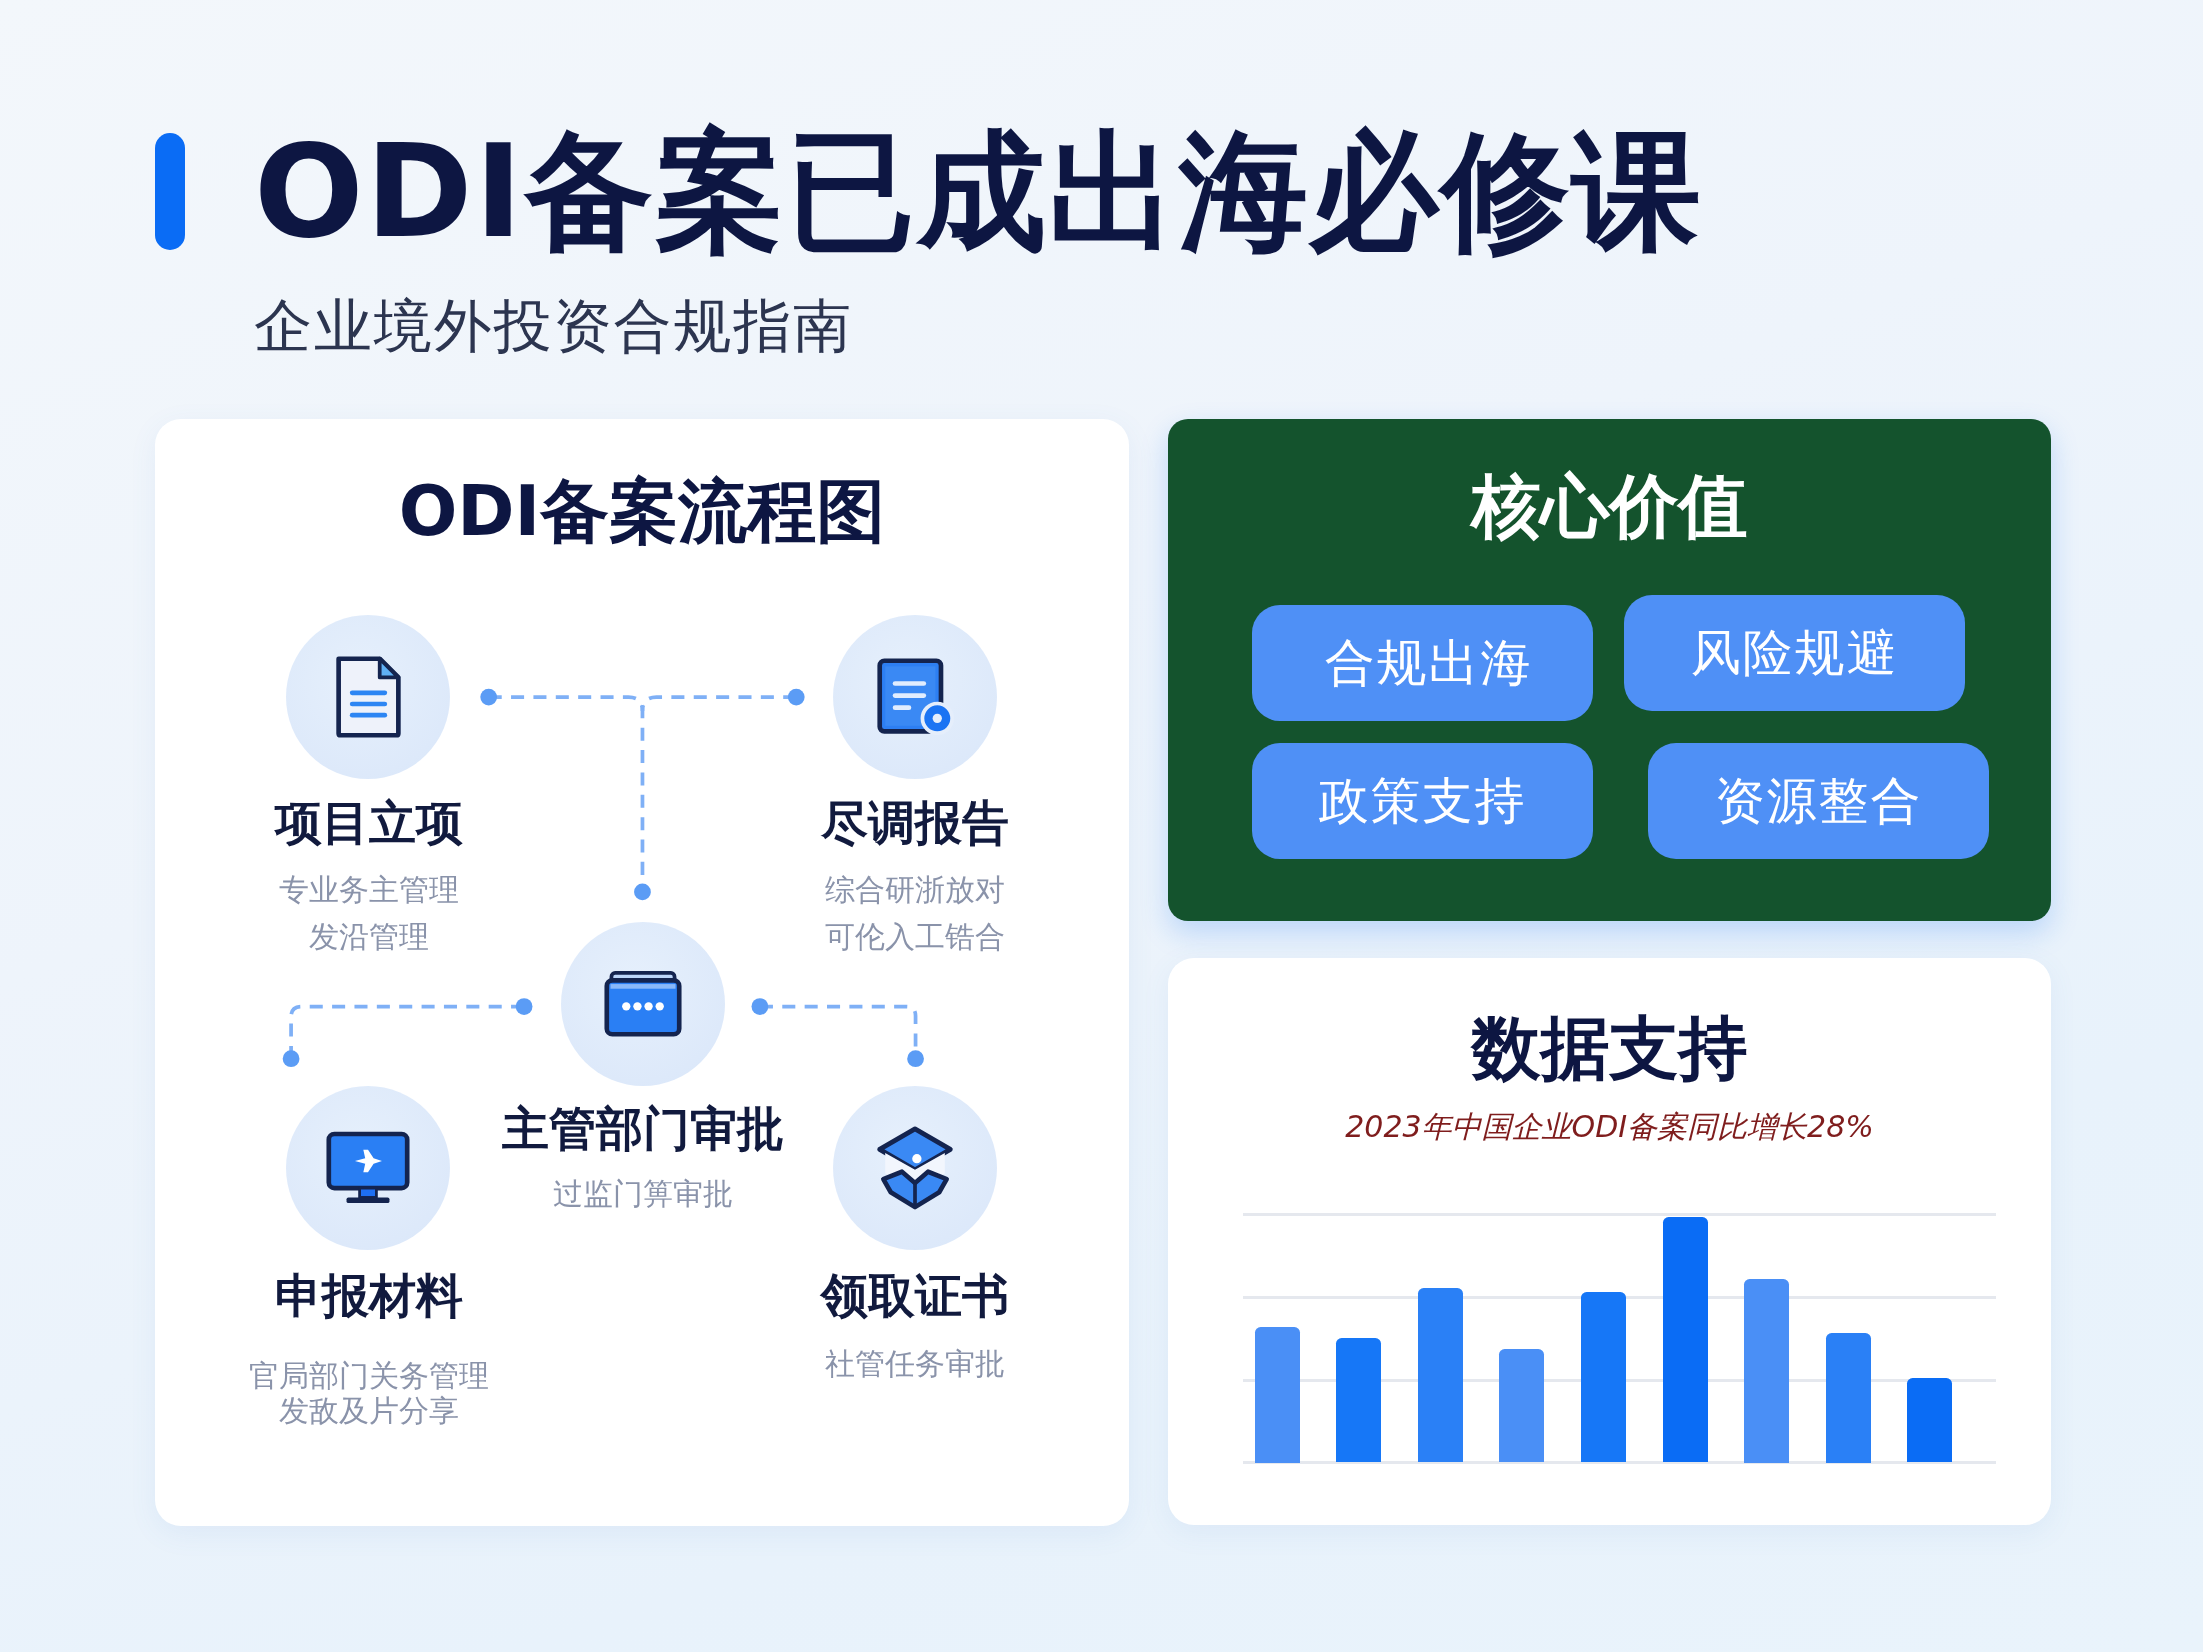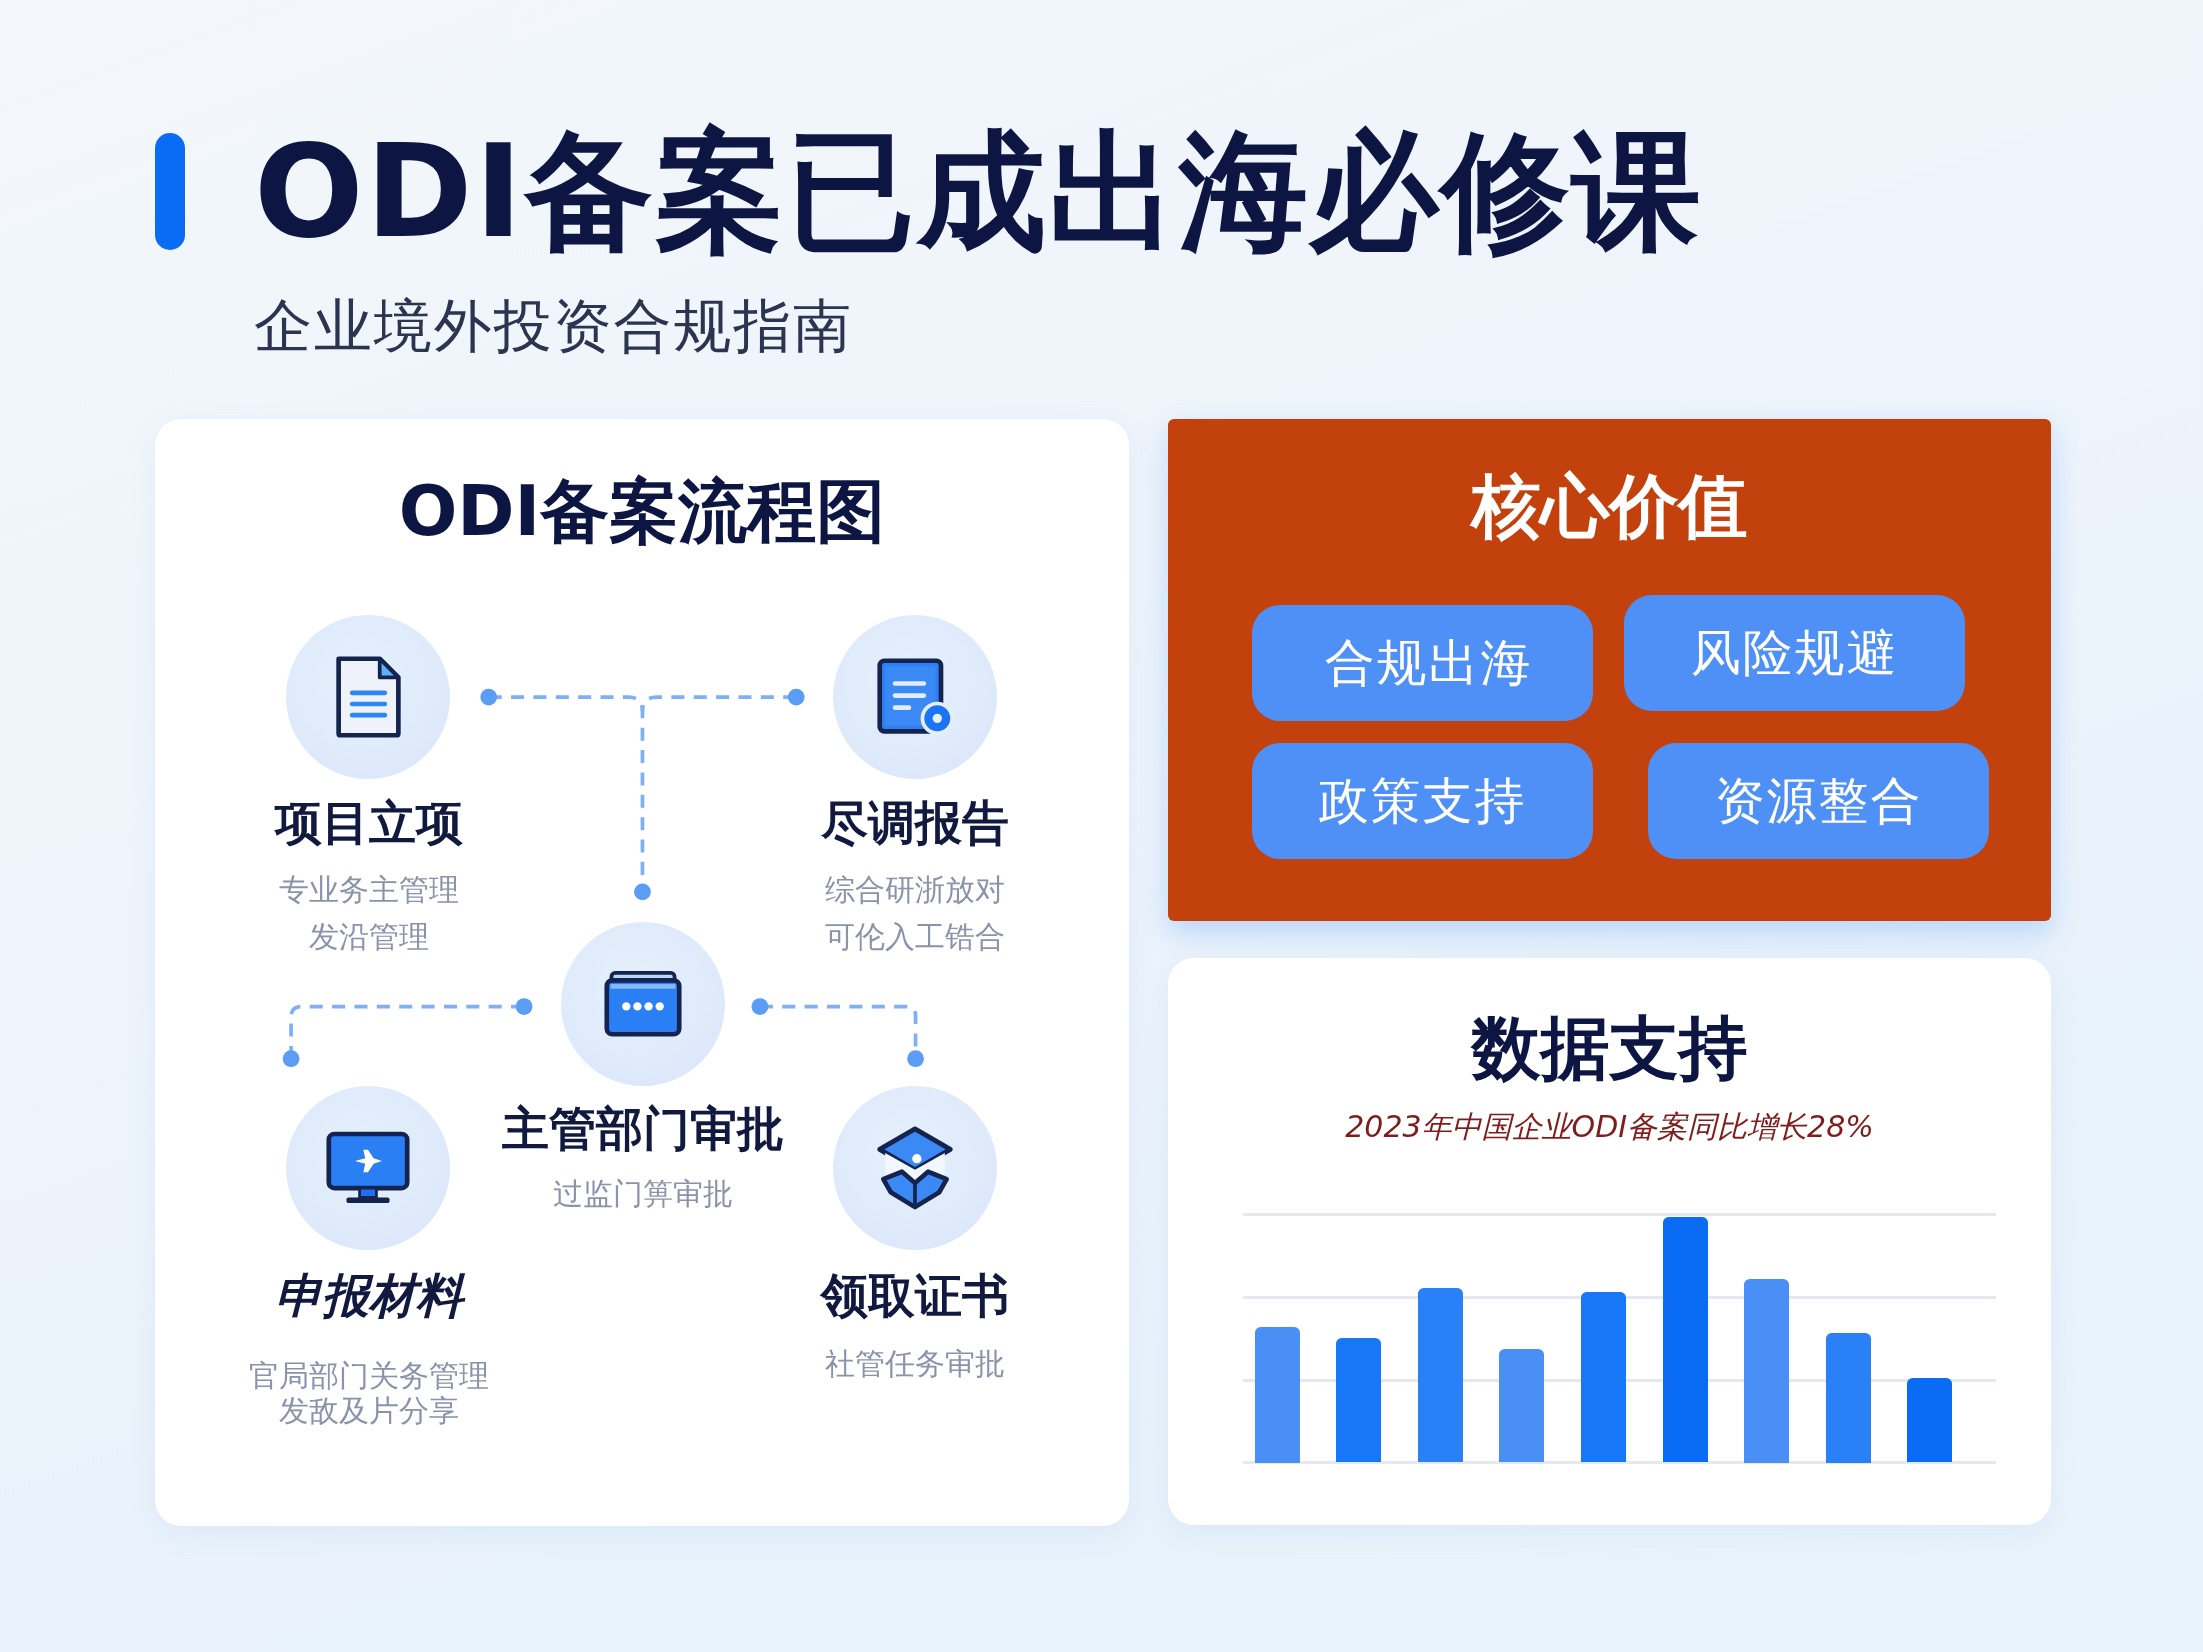--- a/index.html
+++ b/index.html
@@ -24,21 +24,21 @@
     font-size: 58px; font-weight: 400; line-height: 75px; color: #2c3550; letter-spacing: 1.9px;
     white-space: nowrap;
   }
   .card {
     position: absolute; background: #ffffff; border-radius: 26px;
     box-shadow: 0 7.5px 28px rgba(80, 130, 200, 0.08);
   }
   .flow-card { left: 155px; top: 419px; width: 974px; height: 1107px; }
   .value-card {
     left: 1168px; top: 419px; width: 883px; height: 502px;
-    background: #c2410c; border-radius: 6px;
+    background: #14532d; border-radius: 20px;
     box-shadow: 0 11.2px 28px rgba(24, 114, 245, 0.22);
   }
   .data-card { left: 1168px; top: 958px; width: 883px; height: 567px; }
 
   .card-title {
     position: absolute; left: 0; width: 100%; text-align: center;
     font-size: 69px; font-weight: 700; color: #0d1642; white-space: nowrap;
   }
   .flow-card .card-title { top: 47px; }
   .value-card .card-title { top: 42px; color: #ffffff; }
@@ -149,21 +149,21 @@
   <div class="node-desc" style="left:320px; top:751px;">过监门箅审批</div>
 
   <div class="node-circle" style="left:131px; top:667px;">
     <svg width="84" height="75" viewBox="0 0 90 80">
       <rect x="3" y="3" width="84" height="58" rx="6" fill="#2a7ff4" stroke="#14244f" stroke-width="5"></rect>
       <rect x="36" y="61" width="18" height="10" fill="#1e6ff2" stroke="#14244f" stroke-width="3"></rect>
       <rect x="22" y="71" width="46" height="6" rx="2" fill="#14244f"></rect>
       <path d="M31 32 L42 29 L40 20 L45 20 L51 29 L60 32 L51 35 L45 44 L40 44 L42 35 Z" fill="#ffffff"></path>
     </svg>
   </div>
-  <div class="node-title" style="left:46px; top:846px;font-style:italic;">申报材料</div>
+  <div class="node-title" style="left:46px; top:846px;">申报材料</div>
   <div class="node-desc" style="left:46px; top:921px;margin-top:12px;">官局部门关务管理</div>
   <div class="node-desc" style="left:46px; top:968px;">发敌及片分享</div>
 
   <div class="node-circle" style="left:678px; top:667px;">
     <svg width="82" height="86" viewBox="0 0 88 92">
       <path d="M44 4 L82 26 L44 48 L6 26 Z" fill="#3a89f4" stroke="#14244f" stroke-width="5" stroke-linejoin="round"></path>
       <path d="M12 30 V52 L44 70 L76 52 V30 L44 48 Z" fill="#f2f6fd"></path>
       <path d="M6 60 L44 38 L82 60 L44 86 Z" fill="#2d7ff3" stroke="#14244f" stroke-width="5" stroke-linejoin="round" opacity="0"></path>
       <path d="M10 58 L30 50 L44 62 L58 50 L78 58 L70 72 L44 88 L18 72 Z" fill="#3a89f4" stroke="#14244f" stroke-width="5" stroke-linejoin="round"></path>
       <line x1="44" y1="62" x2="44" y2="88" stroke="#14244f" stroke-width="4"></line>

